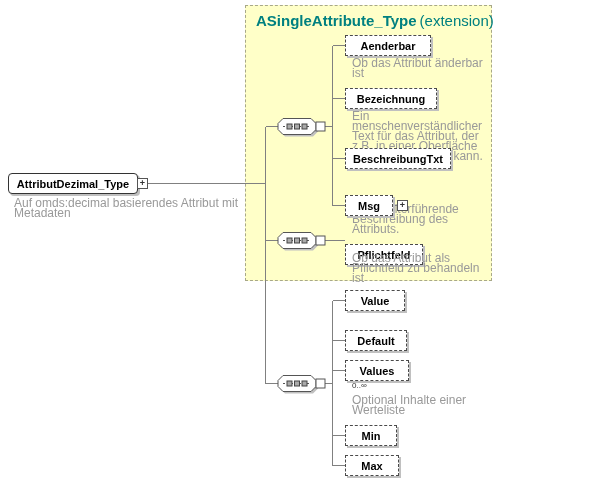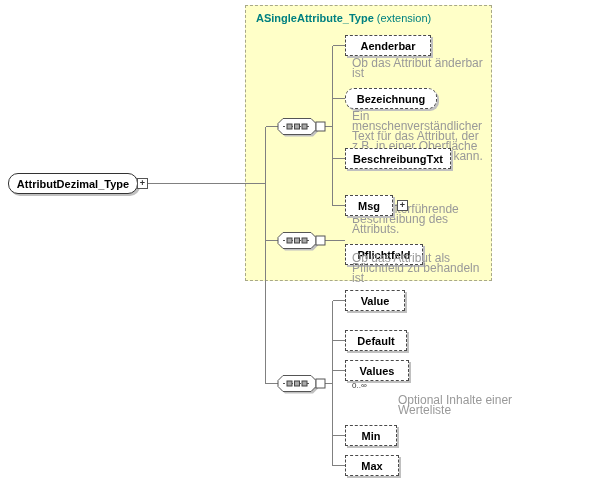--- a/index.html
+++ b/index.html
@@ -8,35 +8,35 @@
   .canvas {
     position: relative; width: 600px; height: 487px;
     background: #ffffff; overflow: hidden;
   }
   .ext-box {
     position: absolute; left: 245px; top: 5px; width: 247px; height: 276px;
     background: #FFFFC8; border: 1px dashed #A8A888;
   }
   .ext-label {
     position: absolute; left: 10px; top: 6px;
-    font-size: 11px; color: #008080; white-space: nowrap;
+    font-size: 15px; color: #008080; white-space: nowrap;
   }
   .ext-label .name { font-weight: bold; }
   .ext-label .kind { margin-left: 3px; }
   svg.connectors { position: absolute; left: 0; top: 0; }
   .elem {
     position: absolute; height: 21px;
     background: #ffffff; border: 1px dashed #4a4a4a;
     box-shadow: 2px 2px 0 #c0c0c0;
     font-size: 11px; font-weight: bold; color: #000;
     display: flex; align-items: center; justify-content: center;
     white-space: nowrap; cursor: default;
   }
   .elem.root {
-    border: 1px solid #333333; border-radius: 10px;
+    border: 1px solid #333333; border-radius: 4px;
   }
   .ann {
     position: absolute; font-size: 12px; line-height: 10px;
     color: #999999; width: 138px;
   }
   .ann.root-ann { width: 280px; }
   .occurs {
     position: absolute; font-size: 8px; line-height: 10px; color: #333333;
   }
   .plusbox {
@@ -77,27 +77,28 @@
 
     <rect x="316" y="122" width="9" height="9" fill="#ffffff" stroke="#555555"></rect>
     <rect x="316" y="236" width="9" height="9" fill="#ffffff" stroke="#555555"></rect>
     <rect x="316" y="379" width="9" height="9" fill="#ffffff" stroke="#555555"></rect>
   </svg>
 
   <div class="elem root" style="left:8px; top:173px; width:130px;">
     <span>AttributDezimal_Type</span>
   </div>
   <div class="plusbox" style="left:137px; top:178px;">+</div>
+  <div class="ann root-ann" style="left:14px; top:198px;">Auf omds:decimal basierendes Attribut mit Metadaten</div>
 
   <div class="elem" style="left:345px; top:35px; width:86px;">
     <span>Aenderbar</span>
   </div>
   <div class="ann" style="left:352px; top:58px;">Ob das Attribut änderbar ist</div>
 
-  <div class="elem" style="left:345px; top:88px; width:92px;border-radius:9px;">
+  <div class="elem" style="left:345px; top:88px; width:92px;">
     <span>Bezeichnung</span>
   </div>
   <div class="ann" style="left:352px; top:111px;">Ein menschenverständlicher Text für das Attribut, der z.B. in einer Oberfläche verwendet werden kann.</div>
 
   <div class="elem" style="left:345px; top:148px; width:106px;">
     <span>BeschreibungTxt</span>
   </div>
   <div class="ann" style="left:352px; top:170px;margin-top:34px;">Eine weiterführende Beschreibung des Attributs.</div>
 
   <div class="elem" style="left:345px; top:195px; width:48px;">
@@ -115,21 +116,21 @@
   </div>
 
   <div class="elem" style="left:345px; top:330px; width:62px;">
     <span>Default</span>
   </div>
 
   <div class="elem" style="left:345px; top:360px; width:64px;">
     <span>Values</span>
   </div>
   <div class="occurs" style="left:352px; top:381px;">0..∞</div>
-  <div class="ann" style="left:352px; top:395px;margin-left:46px;">Optional Inhalte einer Werteliste</div>
+  <div class="ann" style="left:352px; top:395px;">Optional Inhalte einer Werteliste</div>
 
   <div class="elem" style="left:345px; top:425px; width:52px;">
     <span>Min</span>
   </div>
 
   <div class="elem" style="left:345px; top:455px; width:54px;">
     <span>Max</span>
   </div>
 
 </div>

